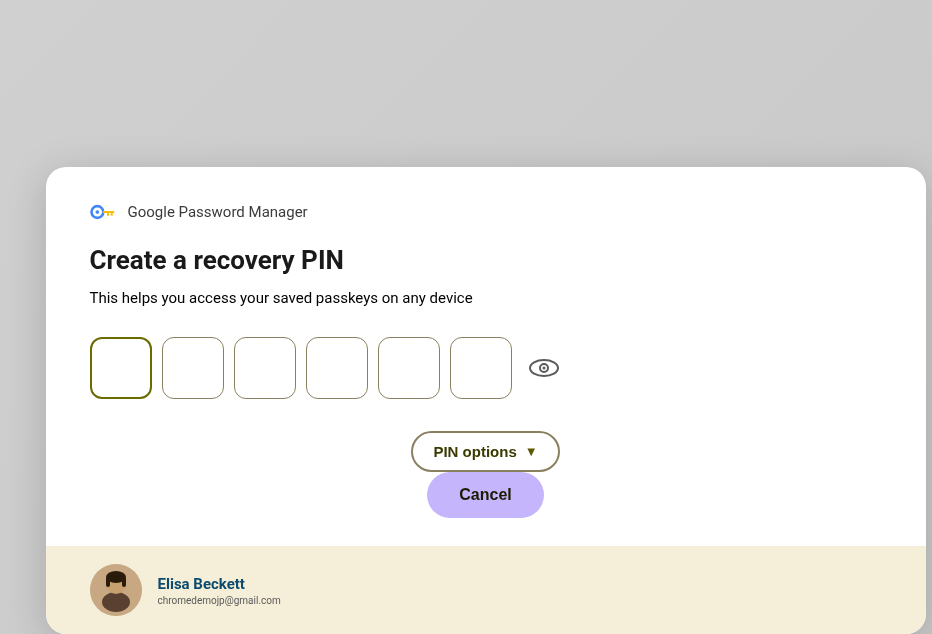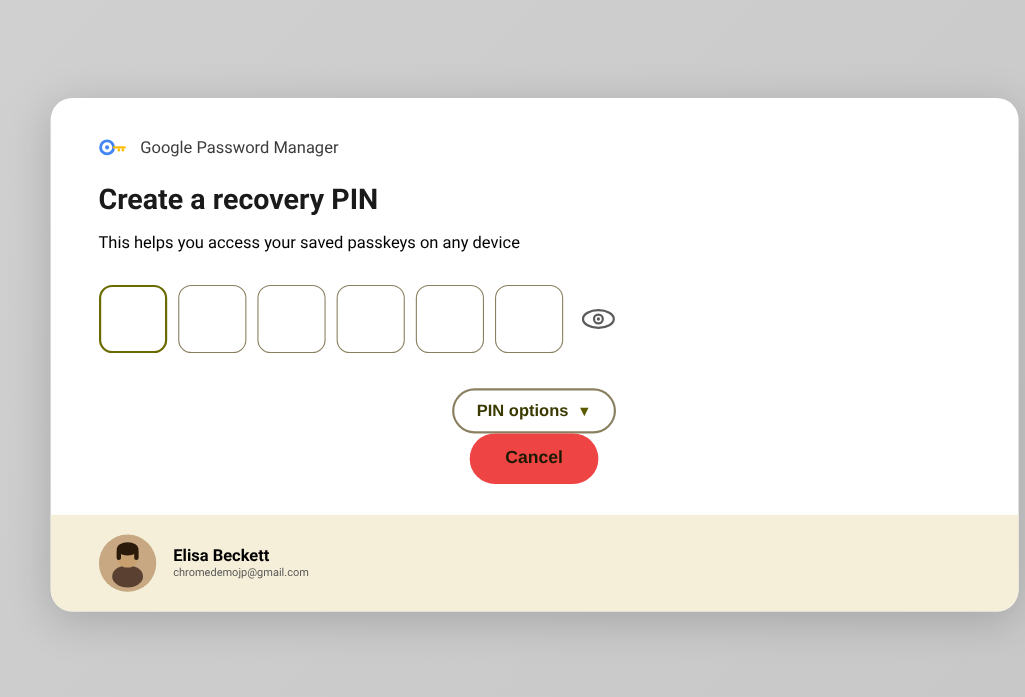--- a/index.html
+++ b/index.html
@@ -25,21 +25,21 @@
       inset: 0;
       background: linear-gradient(135deg, #d0d0d0 0%, #c8c8c8 100%);
     }
 
     .modal-overlay {
       position: absolute;
       inset: 0;
       display: flex;
       flex-direction: column;
       align-items: center;
-      justify-content: center;
+      justify-content: flex-end;
       padding-top: 10px;
       padding-left: 39px;
     }
 
     .modal {
       background: #ffffff;
       border-radius: 20px;
       width: 880px;
       padding: 36px 44px 0 44px;
       box-shadow: 0 8px 40px rgba(0,0,0,0.18);
@@ -155,21 +155,21 @@
       color: #5a5a00;
     }
 
     .action-buttons {
       display: flex;
       gap: 12px;
       align-items: center;
     }
 
     .cancel-btn {
-      background: #ef4444;
+      background: #c4b5fd;
       border: none;
       border-radius: 50px;
       padding: 14px 32px;
       font-size: 16px;
       font-weight: 700;
       color: #1a1a00;
       cursor: pointer;
     }
 
     .confirm-btn {
@@ -200,21 +200,21 @@
       overflow: hidden;
       background: #c8b890;
       flex-shrink: 0;
     }
 
     .user-info {}
 
     .user-name {
       font-size: 15px;
       font-weight: 700;
-      color: #000000;
+      color: #0c4a6e;
       margin-bottom: 2px;
     }
 
     .user-email {
       font-size: 10px;
       color: #5a5a5a;
     }
   </style>
 </head>
 <body>

